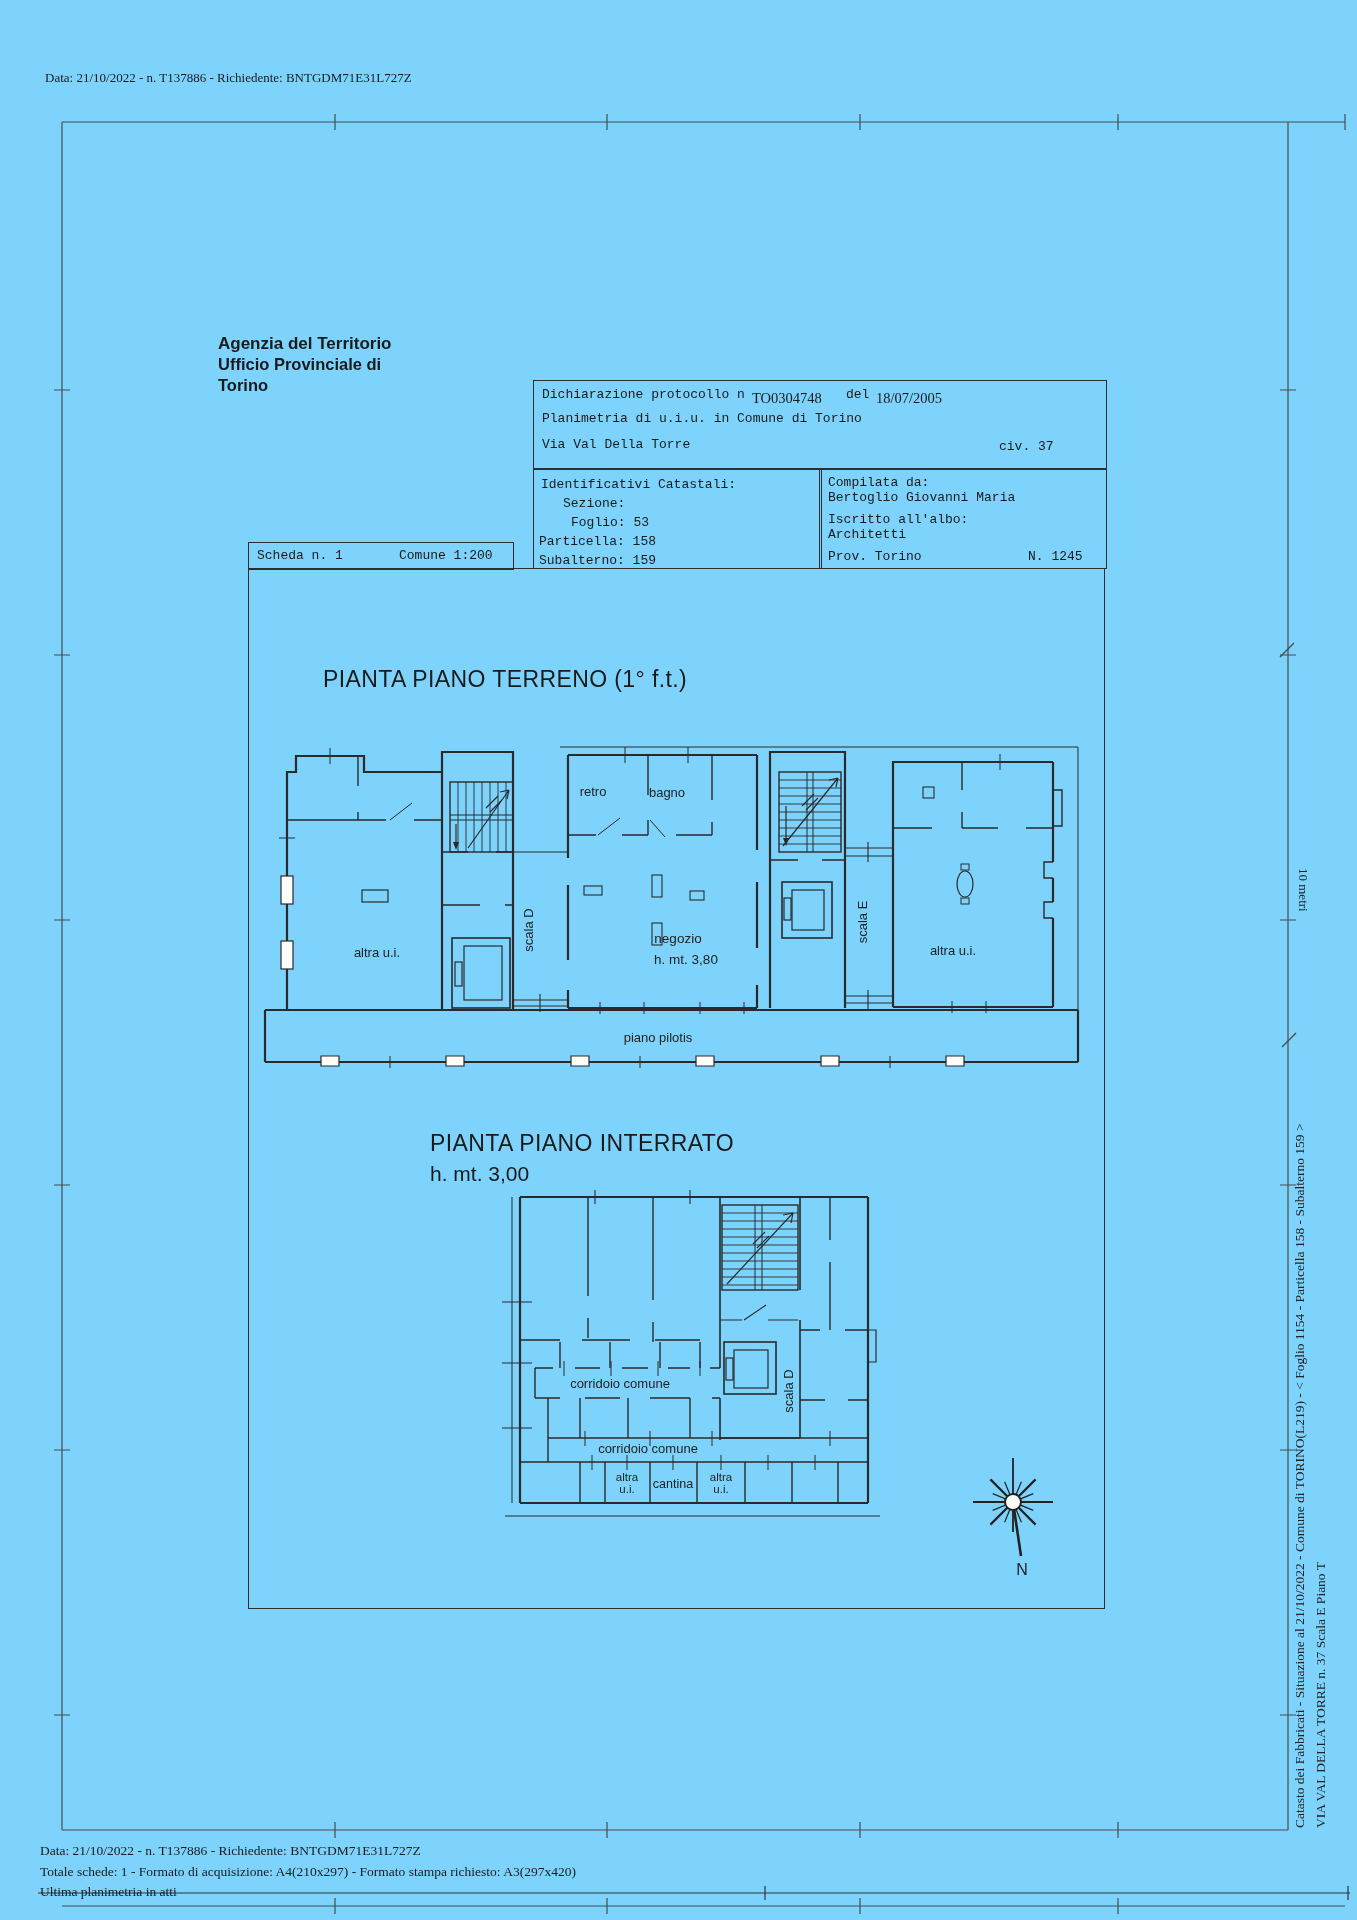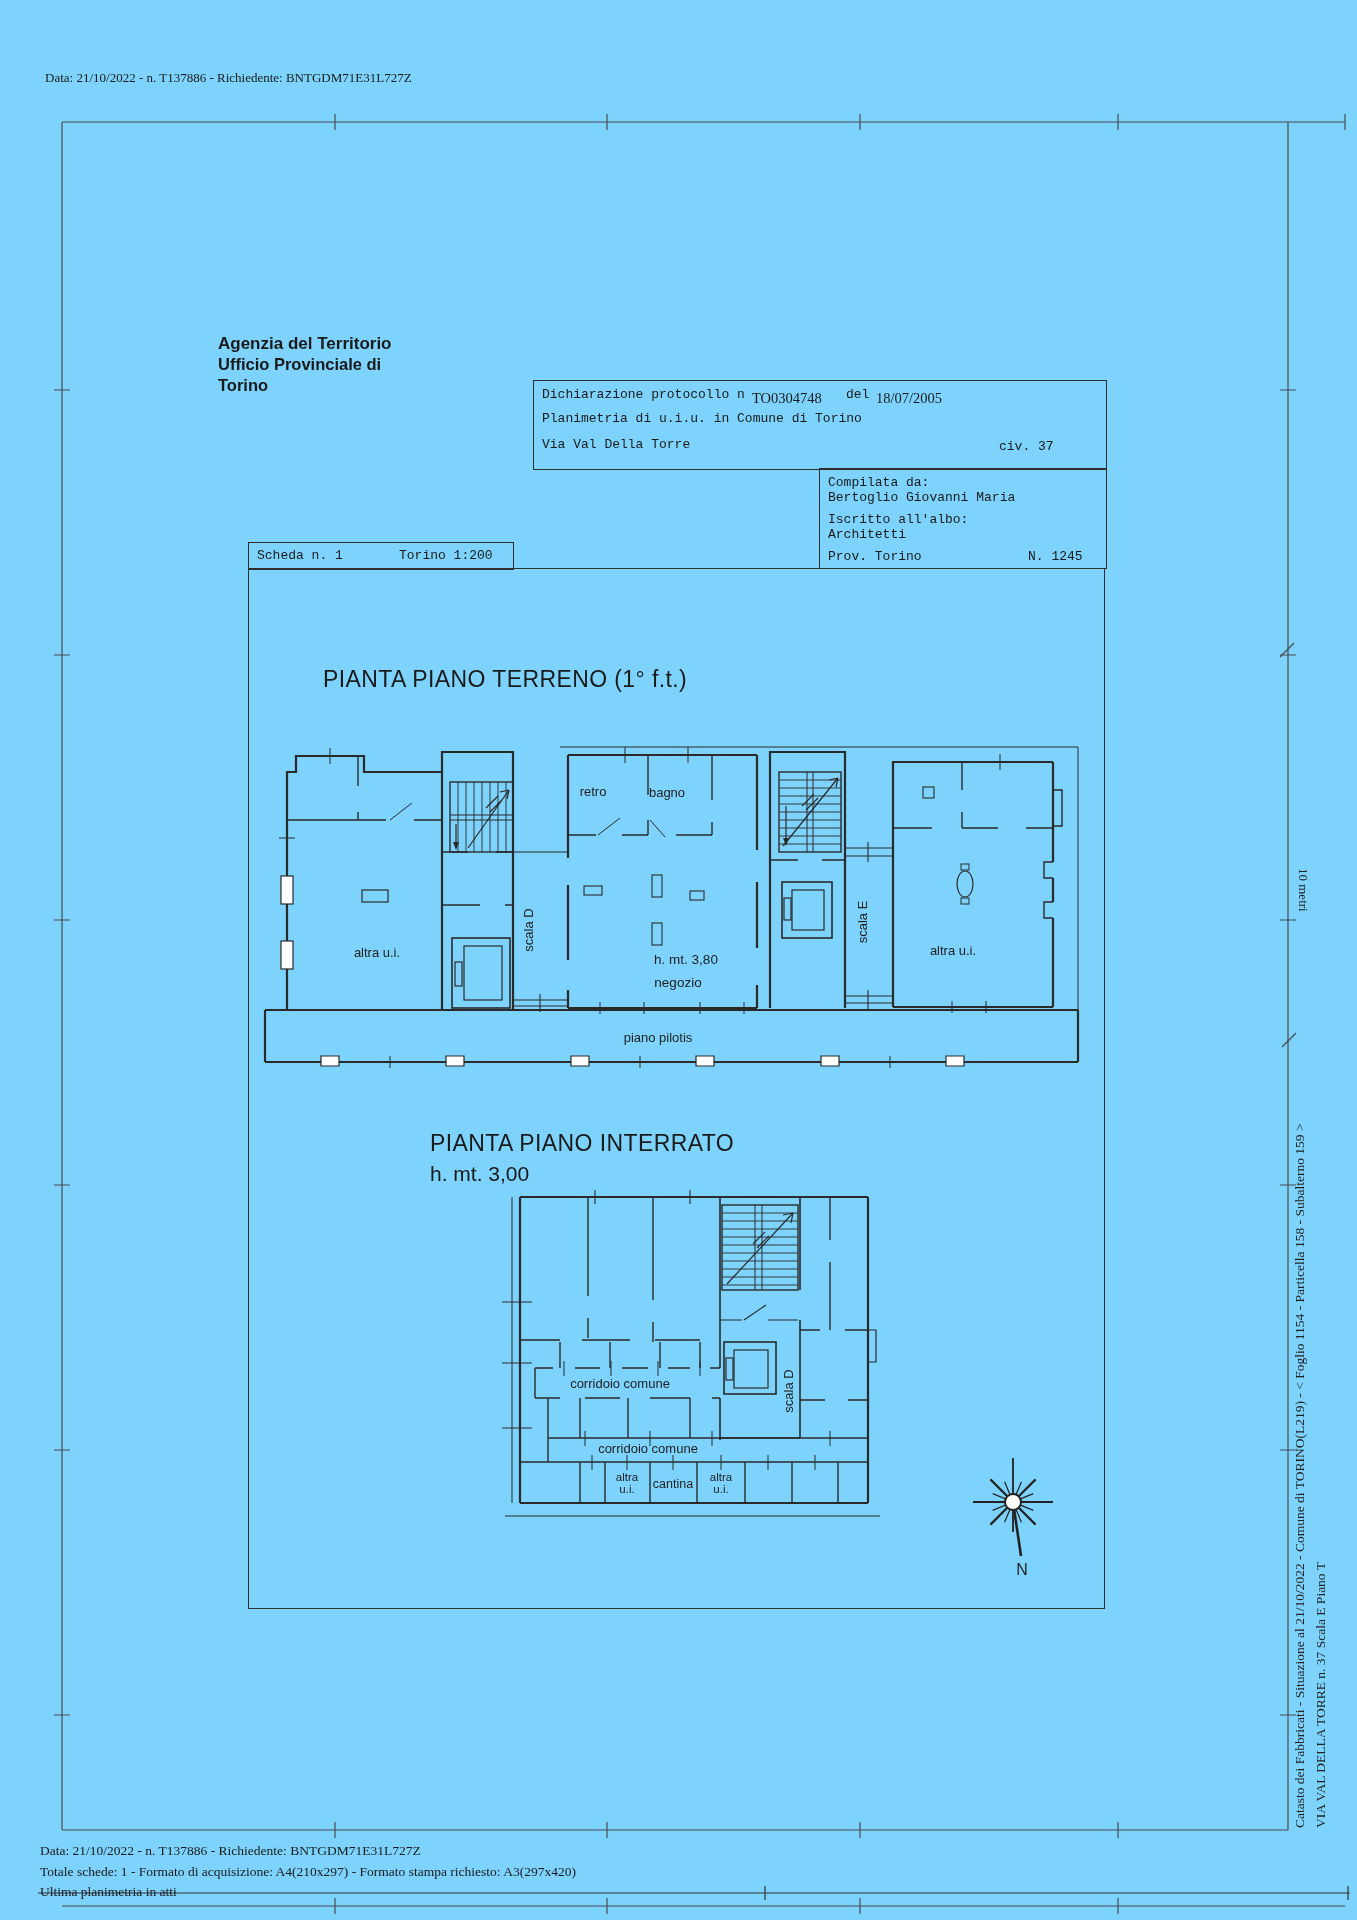--- a/index.html
+++ b/index.html
@@ -182,48 +182,55 @@
   <div class="box" style="left:533px;top:380px;width:572px;height:88px;">
     <div class="abs mono" style="left:8px;top:6px;font-size:13px;">Dichiarazione protocollo n</div>
     <div class="abs serif" style="left:218px;top:9px;font-size:14.5px;">TO0304748</div>
     <div class="abs mono" style="left:312px;top:6px;font-size:13px;">del</div>
     <div class="abs serif" style="left:342px;top:9px;font-size:14.5px;">18/07/2005</div>
     <div class="abs mono" style="left:8px;top:30px;font-size:13px;">Planimetria di u.i.u. in Comune di Torino</div>
     <div class="abs mono" style="left:8px;top:56px;font-size:13px;">Via Val Della Torre</div>
     <div class="abs mono" style="left:465px;top:58px;font-size:13px;">civ. 37</div>
   </div>
 
+  <div class="box" style="left:533px;top:468px;width:287px;height:99px;">
+    <div class="abs mono" style="left:7px;top:8px;font-size:13px;">Identificativi Catastali:</div>
+    <div class="abs mono" style="left:29px;top:27px;font-size:13px;">Sezione:</div>
+    <div class="abs mono" style="left:37px;top:46px;font-size:13px;">Foglio: 53</div>
+    <div class="abs mono" style="left:5px;top:65px;font-size:13px;">Particella: 158</div>
+    <div class="abs mono" style="left:5px;top:84px;font-size:13px;">Subalterno: 159</div>
+  </div>
 
   <div class="box" style="left:819px;top:468px;width:286px;height:99px;">
     <div class="abs mono" style="left:8px;top:6px;font-size:13px;">Compilata da:</div>
     <div class="abs mono" style="left:8px;top:21px;font-size:13px;">Bertoglio Giovanni Maria</div>
     <div class="abs mono" style="left:8px;top:43px;font-size:13px;">Iscritto all'albo:</div>
     <div class="abs mono" style="left:8px;top:58px;font-size:13px;">Architetti</div>
     <div class="abs mono" style="left:8px;top:80px;font-size:13px;">Prov. Torino</div>
     <div class="abs mono" style="left:208px;top:80px;font-size:13px;">N. 1245</div>
   </div>
 
   <div class="box" style="left:248px;top:542px;width:264px;height:26px;">
     <div class="abs mono" style="left:8px;top:5px;font-size:13px;">Scheda n. 1</div>
-    <div class="abs mono" style="left:150px;top:5px;font-size:13px;">Torino 1:200</div>
+    <div class="abs mono" style="left:150px;top:5px;font-size:13px;">Comune 1:200</div>
   </div>
 
   <div class="box" style="left:248px;top:568px;width:855px;height:1039px;"></div>
 
   <div class="abs center sans" style="left:323px;top:666px;width:480px;font-size:23px;letter-spacing:0.4px;">PIANTA PIANO TERRENO (1° f.t.)</div>
   <div class="abs center sans" style="left:430px;top:1130px;width:480px;font-size:23px;letter-spacing:0.4px;">PIANTA PIANO INTERRATO</div>
   <div class="abs center sans" style="left:430px;top:1162px;width:480px;font-size:21px;">h. mt. 3,00</div>
 
   <div class="plabel" style="left:593px;top:791px;">retro</div>
   <div class="plabel" style="left:667px;top:792px;">bagno</div>
   <div class="plabel-v" style="left:528px;top:930px;">scala D</div>
   <div class="plabel-v" style="left:862px;top:922px;">scala E</div>
   <div class="plabel" style="left:377px;top:952px;">altra u.i.</div>
   <div class="plabel" style="left:953px;top:950px;">altra u.i.</div>
-  <div class="plabel" style="left:678px;top:938px;font-size:13.5px;margin-top:44px;">negozio</div>
+  <div class="plabel" style="left:678px;top:938px;font-size:13.5px;">negozio</div>
   <div class="plabel" style="left:686px;top:959px;font-size:13.5px;">h. mt. 3,80</div>
   <div class="plabel" style="left:658px;top:1037px;">piano pilotis</div>
 
   <div class="plabel" style="left:620px;top:1383px;">corridoio comune</div>
   <div class="plabel" style="left:648px;top:1448px;">corridoio comune</div>
   <div class="plabel-v" style="left:788px;top:1391px;">scala D</div>
   <div class="plabel-2line" style="left:627px;top:1483px;">
     <div>altra</div>
     <div>u.i.</div>
   </div>

